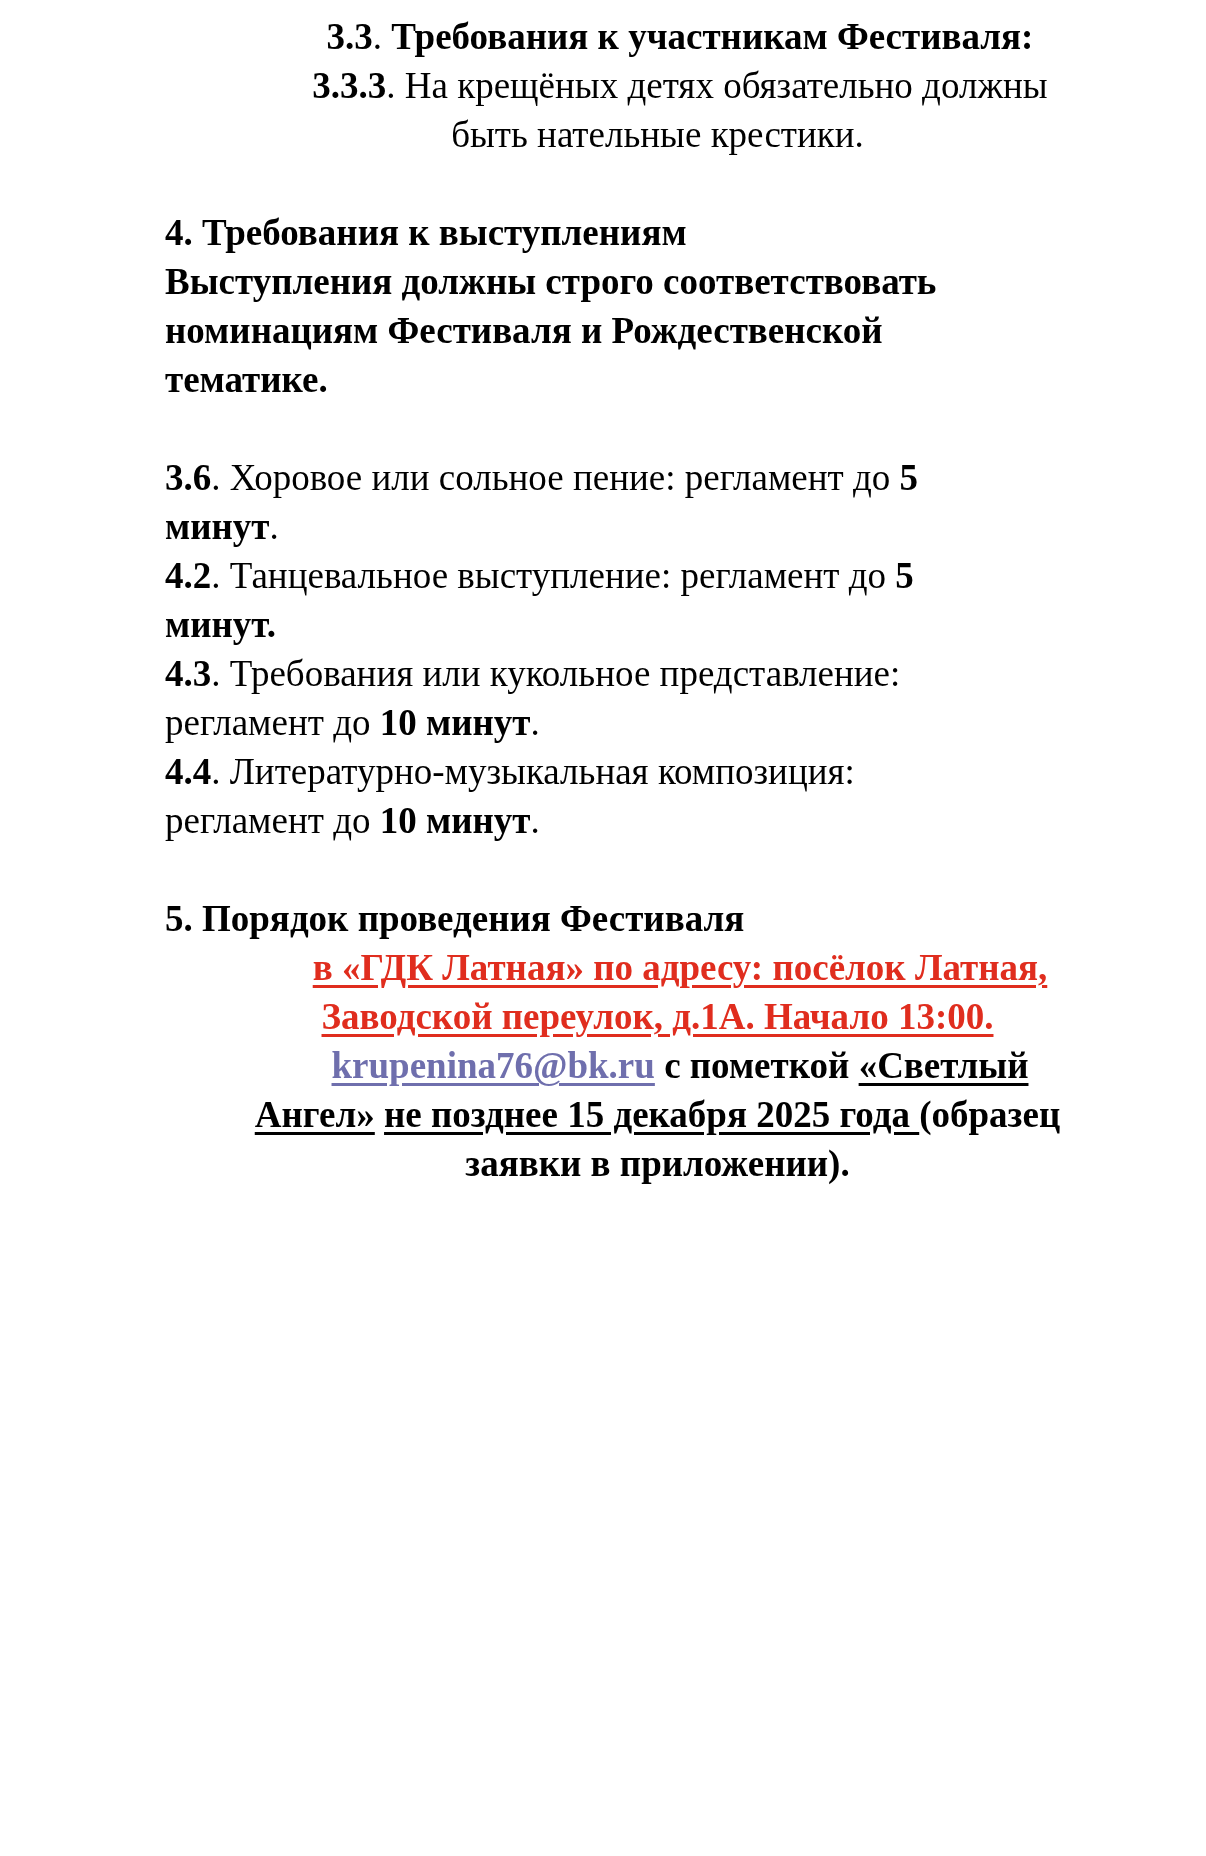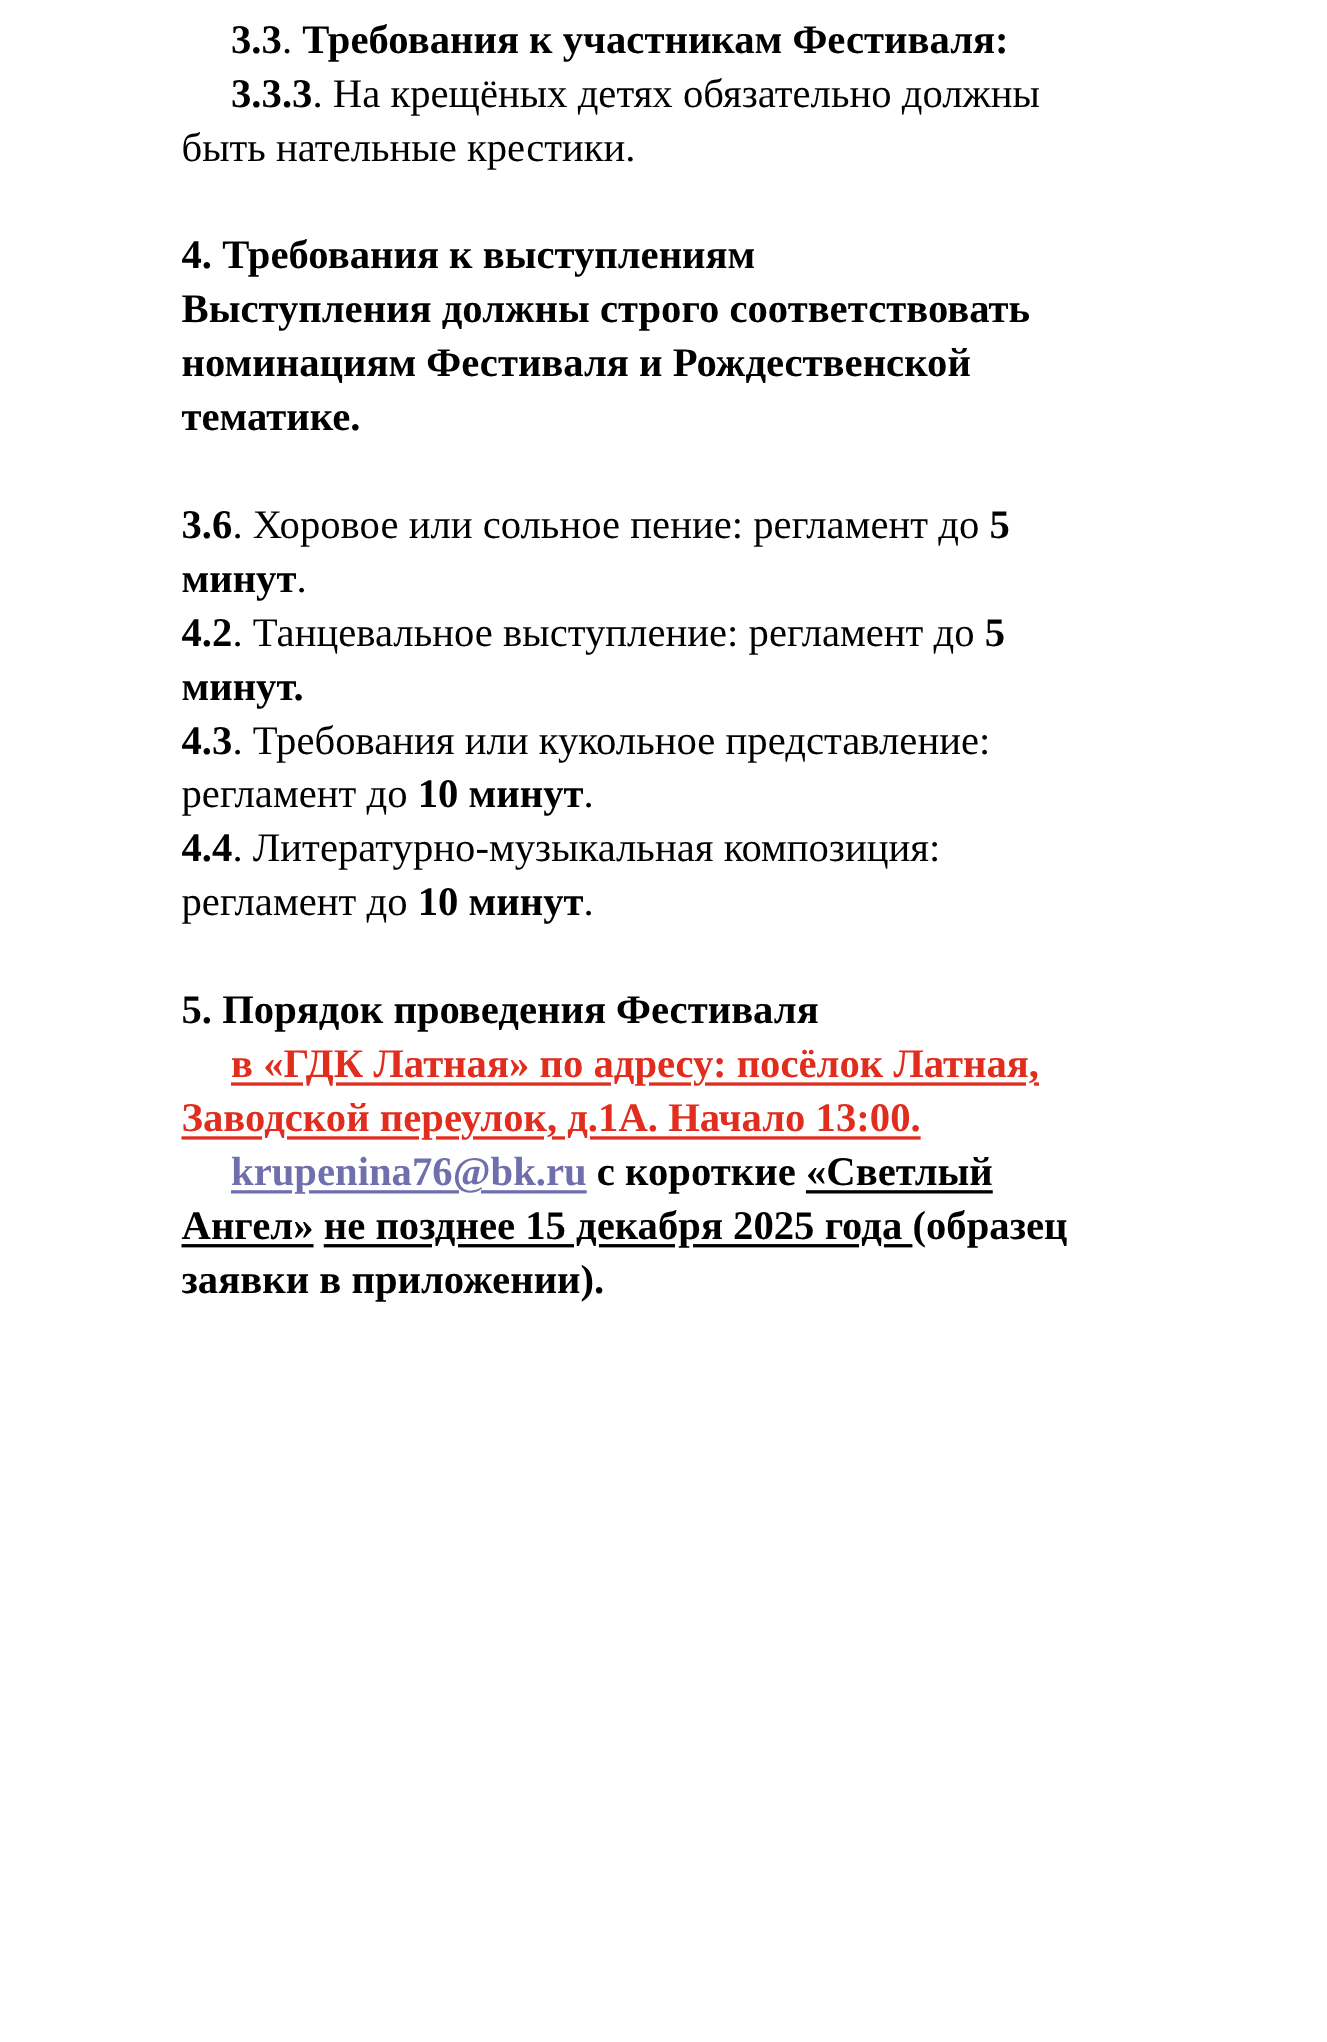--- a/index.html
+++ b/index.html
@@ -23,20 +23,21 @@
     line-height: 49px;
     color: #000000;
     white-space: pre-wrap;
   }
   p.para {
     margin: 0;
     padding: 0;
   }
   p.para.indent {
     text-indent: 45px;
+    text-align: center;
   }
   .spacer {
     height: 49px;
   }
   .run-n { font-weight: normal; }
   .run-b { font-weight: bold; }
   .run-red {
     font-weight: bold;
     color: var(--red, #e02d1e);
     text-decoration: underline;
@@ -64,15 +65,15 @@
 
 <div class="doc"><p class="para indent"><span class="run-b">3.3</span><span class="run-n">. </span><span class="run-b">Требования к участникам Фестиваля:</span></p><p class="para indent"><span class="run-b">3.3.3</span><span class="run-n">. На крещёных детях обязательно должны
 быть нательные крестики.</span></p><div class="spacer"></div><p class="para"><span class="run-b">4. Требования к выступлениям
 Выступления должны строго соответствовать
 номинациям Фестиваля и Рождественской
 тематике.</span></p><div class="spacer"></div><p class="para"><span class="run-b">3.6</span><span class="run-n">. Хоровое или сольное пение: регламент до </span><span class="run-b">5
 минут</span><span class="run-n">.</span></p><p class="para"><span class="run-b">4.2</span><span class="run-n">. Танцевальное выступление: регламент до </span><span class="run-b">5
 минут.</span></p><p class="para"><span class="run-b">4.3</span><span class="run-n">. Требования или кукольное представление:
 регламент до </span><span class="run-b">10 минут</span><span class="run-n">.</span></p><p class="para"><span class="run-b">4.4</span><span class="run-n">. Литературно-музыкальная композиция:
 регламент до </span><span class="run-b">10 минут</span><span class="run-n">.</span></p><div class="spacer"></div><p class="para"><span class="run-b">5. Порядок проведения Фестиваля</span></p><p class="para indent"><span class="run-red">в «ГДК Латная» по адресу: посёлок Латная,
-Заводской переулок, д.1А. Начало 13:00.</span></p><p class="para indent"><a class="run-link" href="#">krupenina76@bk.ru</a><span class="run-b"> с короткие </span><span class="run-bu">«Светлый
+Заводской переулок, д.1А. Начало 13:00.</span></p><p class="para indent"><a class="run-link" href="#">krupenina76@bk.ru</a><span class="run-b"> с пометкой </span><span class="run-bu">«Светлый
 Ангел»</span><span class="run-b"> </span><span class="run-bu">не позднее 15 декабря 2025 года </span><span class="run-b">(образец
 заявки в приложении).</span></p></div>
 
 </body></html>

